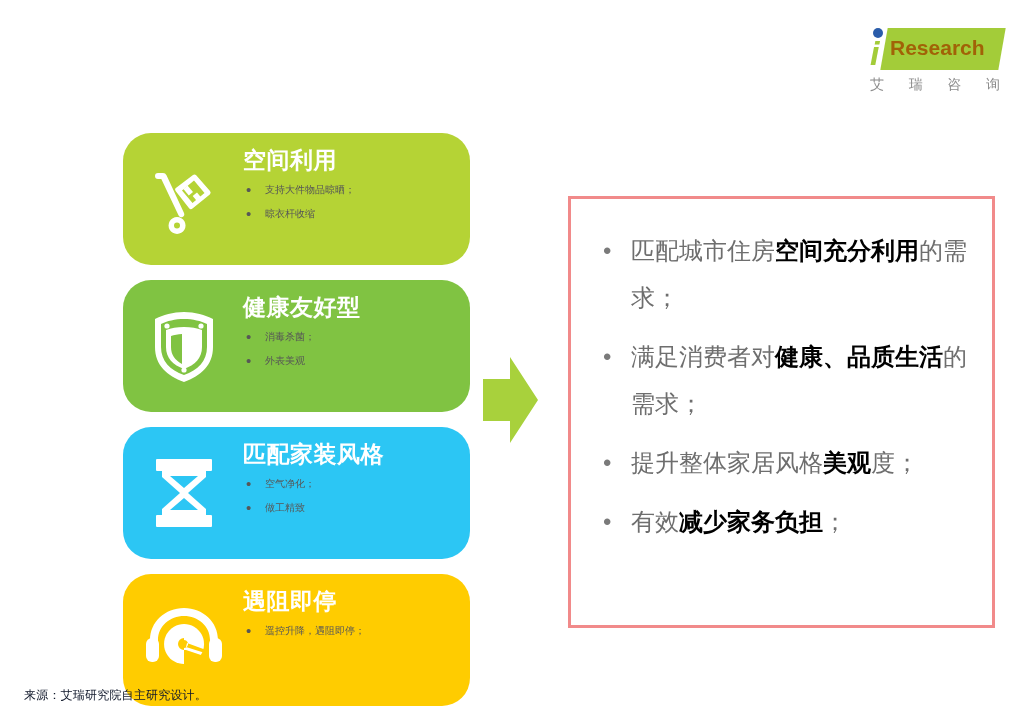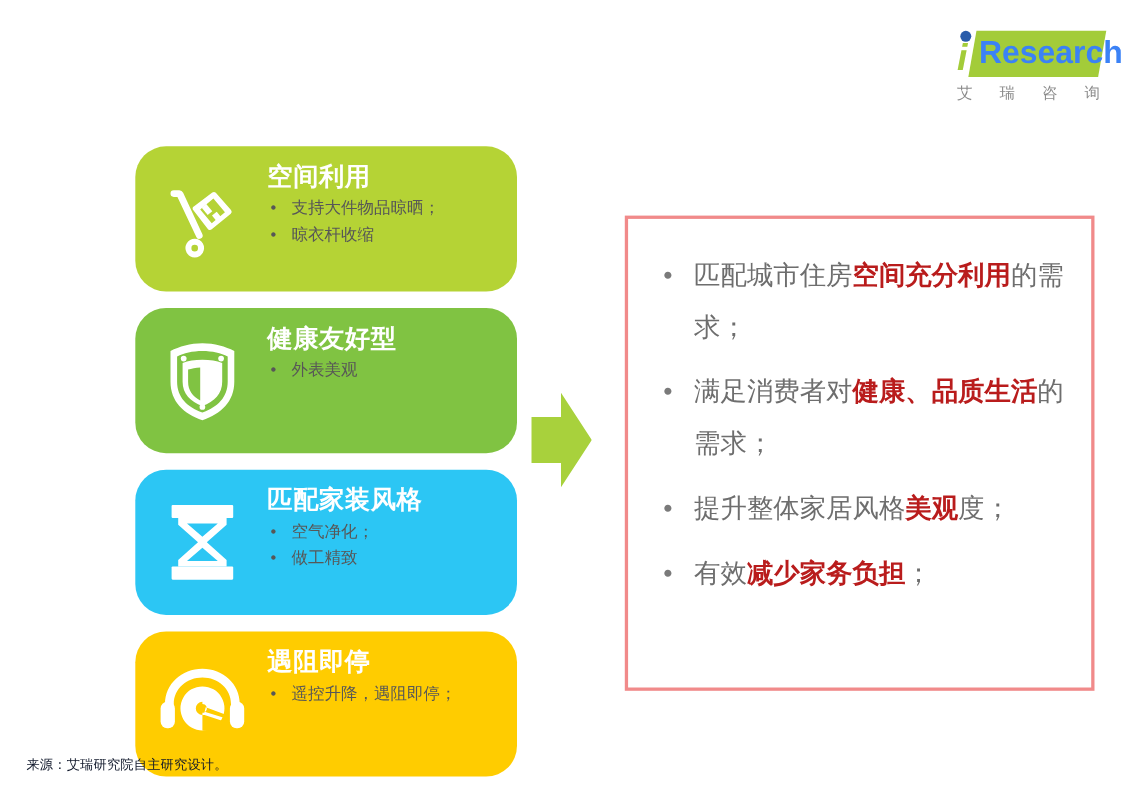--- a/index.html
+++ b/index.html
@@ -55,23 +55,23 @@
     top: 6px;
     width: 10px;
     height: 10px;
     border-radius: 50%;
     background: #2a5caa;
   }
   .logo-word {
     position: absolute;
     left: 28px;
     top: 9px;
-    font-size: 29px;
+    font-size: 21px;
     font-weight: bold;
-    color: #3b82f6;
+    color: #a16207;
     letter-spacing: 0px;
     line-height: 34px;
   }
   .logo-cn {
     position: absolute;
     left: 4px;
     top: 54px;
     width: 138px;
     font-size: 14px;
     color: #8c8c8c;
@@ -123,21 +123,21 @@
     line-height: 30px;
     margin-bottom: 3px;
     letter-spacing: 0.5px;
   }
   .card-bullets {
     list-style: none;
     margin: 0;
     padding: 0;
   }
   .card-bullets li {
-    font-size: 15px;
+    font-size: 10px;
     color: #575757;
     line-height: 24px;
     position: relative;
     padding-left: 22px;
   }
   .card-bullets li::before {
     content: "•";
     position: absolute;
     left: 3px;
     top: 0;
@@ -181,21 +181,21 @@
   .panel-list li:last-child { margin-bottom: 0; }
   .panel-list li::before {
     content: "•";
     position: absolute;
     left: 8px;
     top: 0;
     font-size: 24px;
     color: #7a7a7a;
   }
   .hl {
-    color: #b91c1c;
+    color: #000000;
     font-weight: bold;
   }
 
   
   .footer {
     position: absolute;
     left: 24px;
     bottom: 18px;
     font-size: 12px;
     color: #0f172a;
@@ -249,20 +249,21 @@
         <path fill="#ffffff" d="M35 4 C24 4 14 7 6 11 v28 c0 18 12 29 29 35 c17-6 29-17 29-35 V11 C56 7 46 4 35 4 z M35 11 c9 0 17 2 23 5 v23 c0 14-9 23-23 28 C21 62 12 53 12 39 V16 c6-3 14-5 23-5 z"></path>
         <path fill="#ffffff" d="M35 19 c-7 0-13 1-18 3 v17 c0 11 7 18 18 22 c11-4 18-11 18-22 V22 c-5-2-11-3-18-3 z M33 26 v30 c-7-4-11-9-11-17 V28 c3-1 7-2 11-2 z"></path>
         <circle fill="#ffffff" cx="18" cy="18" r="2.6"></circle>
         <circle fill="#ffffff" cx="52" cy="18" r="2.6"></circle>
         <circle fill="#ffffff" cx="35" cy="62" r="2.6"></circle>
       </svg>
     </div>
     <div class="card-body">
       <div class="card-title">健康友好型</div>
       <ul class="card-bullets">
+        <li>消毒杀菌；</li>
         <li>外表美观</li>
       </ul>
     </div>
   </div>
 
   <div class="card" style="background: rgb(44, 198, 244);">
     <div class="card-icon">
       <svg width="64" height="76" viewBox="0 0 64 76">
         <g fill="#ffffff">
           <rect x="4" y="4" width="56" height="12" rx="1"></rect>

